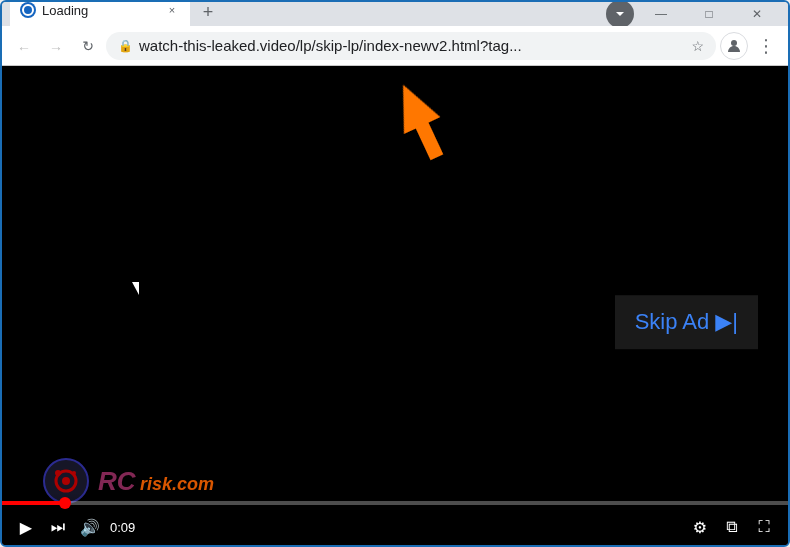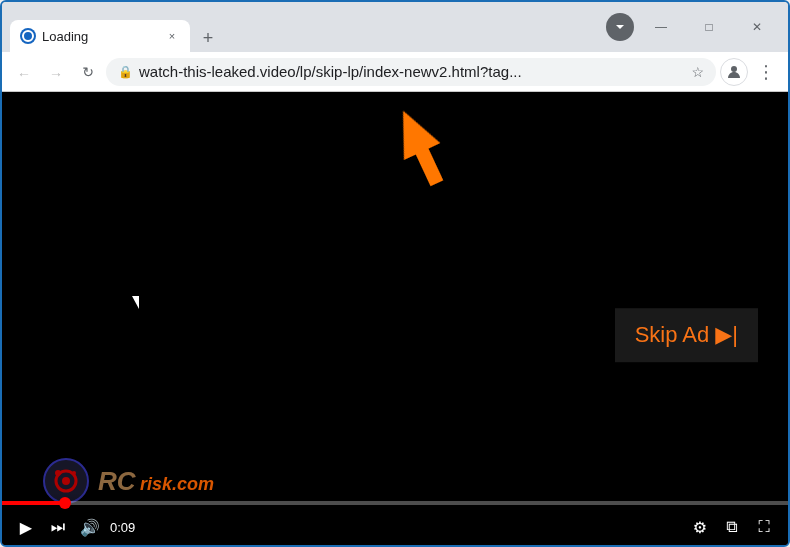--- a/index.html
+++ b/index.html
@@ -21,21 +21,21 @@
       display: flex;
       flex-direction: column;
       background: #dee1e6;
     }
 
     
     .title-bar {
       display: flex;
       align-items: center;
       background: #dee1e6;
-      height: 50px;
+      height: 24px;
       padding: 0 8px;
       gap: 4px;
     }
 
     .tab-area {
       display: flex;
       align-items: flex-end;
       flex: 1;
       height: 100%;
     }
@@ -247,21 +247,21 @@
       z-index: 10;
     }
 
     
     .skip-ad-btn {
       position: absolute;
       right: 30px;
       top: 50%;
       transform: translateY(-20%);
       background: rgba(30, 30, 30, 0.85);
-      color: #f97316;
+      color: #3b82f6;
       padding: 14px 20px;
       font-size: 22px;
       font-weight: 500;
       display: flex;
       align-items: center;
       gap: 8px;
       cursor: pointer;
       border: none;
       font-family: Arial, sans-serif;
     }
@@ -427,21 +427,21 @@
       <div class="watermark">
 
         <svg width="48" height="48" viewBox="0 0 48 48">
           <circle cx="24" cy="24" r="22" fill="#1a1a2e" stroke="#3333aa" stroke-width="2"></circle>
           <circle cx="24" cy="24" r="10" fill="none" stroke="#cc0000" stroke-width="3"></circle>
           <circle cx="24" cy="24" r="4" fill="#cc0000"></circle>
           <circle cx="16" cy="16" r="3" fill="#cc0000"></circle>
           <circle cx="32" cy="16" r="2" fill="#cc0000"></circle>
         </svg>
         <div>
-          <span style="font-family:Arial,sans-serif;font-size:26px;font-weight:900;color:#fdba74;opacity:0.65;font-style:italic;">RC</span>
+          <span style="font-family:Arial,sans-serif;font-size:26px;font-weight:900;color:#ec4899;opacity:0.65;font-style:italic;">RC</span>
           <span style="font-family:Arial,sans-serif;font-size:18px;font-weight:700;color:#ff6600;font-style:italic;text-align:center;">risk.com</span>
         </div>
       </div>
 
       <div class="video-controls">
 
         <div class="progress-bar-container">
           <div class="progress-fill">
             <div class="progress-dot"></div>
           </div>

